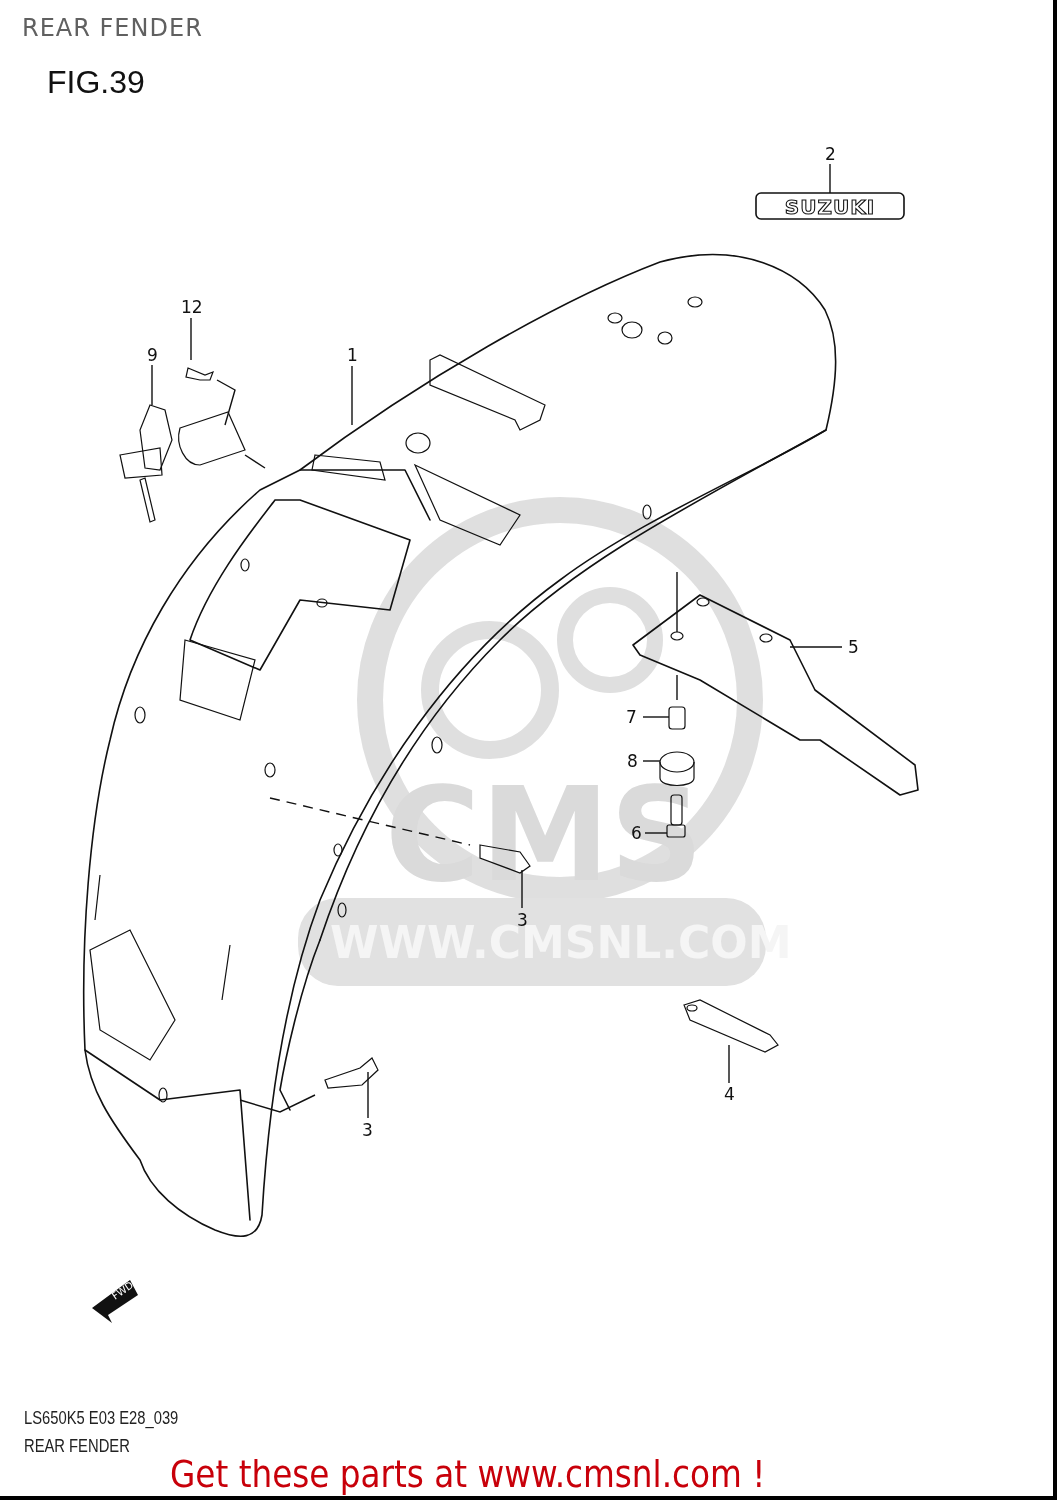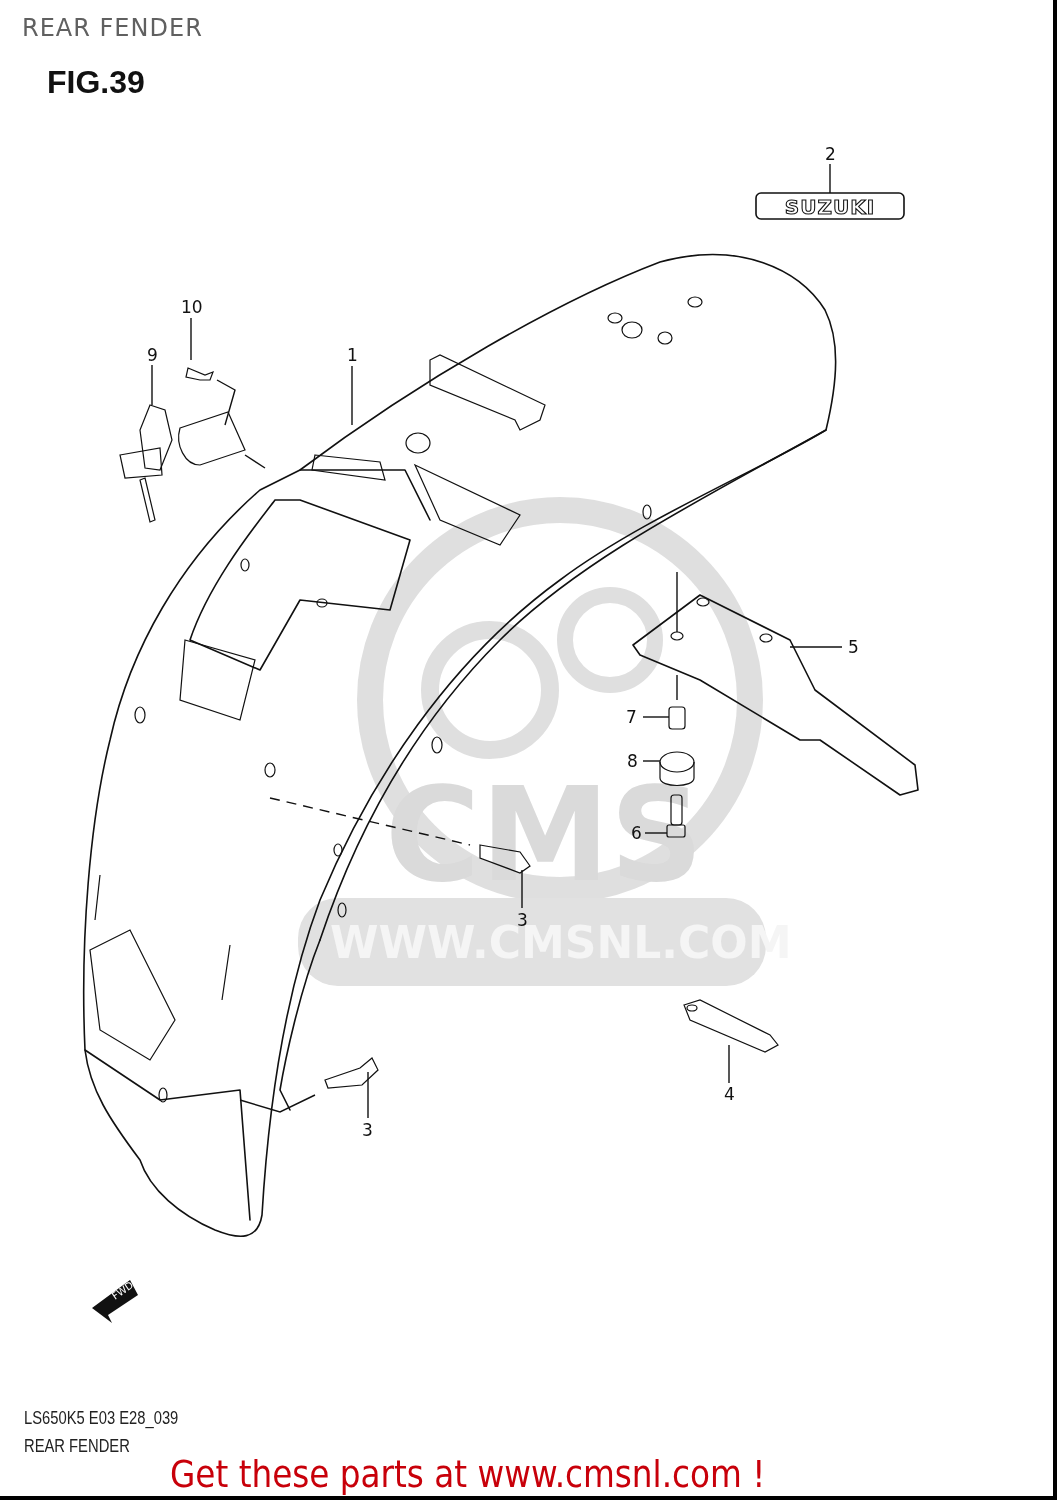--- a/index.html
+++ b/index.html
@@ -2,21 +2,21 @@
 <html><head>
 <meta charset="utf-8">
 <style>
   html, body { margin: 0; padding: 0; background: #ffffff; }
   body { width: 1057px; height: 1500px; position: relative; overflow: hidden;
          font-family: "DejaVu Sans", sans-serif; }
   .frame { position: absolute; left: 0; top: 0; width: 1053px; height: 1496px;
            border-right: 4px solid #000; border-bottom: 4px solid #000; }
   .page-title { position: absolute; left: 22px; top: 14px; font-size: 24px;
                 color: #606060; letter-spacing: 1px; font-family: "DejaVu Sans", sans-serif; }
-  .fig-title { position: absolute; left: 47px; top: 64px; font-size: 32px; font-weight: bold;
+  .fig-title { position: absolute; left: 47px; top: 64px; font-size: 32px; font-weight: normal;
                color: #111; font-family: "Liberation Sans", sans-serif; }
   .code-label { position: absolute; left: 24px; top: 1408px; font-size: 18px; color: #222;
                 font-family: "Liberation Sans", sans-serif; transform: scaleX(0.82); transform-origin: left; }
   .sub-label { position: absolute; left: 24px; top: 1436px; font-size: 18px; color: #222;
                font-family: "Liberation Sans", sans-serif; transform: scaleX(0.82); transform-origin: left; }
   .cta { position: absolute; left: 170px; top: 1452px; font-size: 38px; color: #c8000a;
          font-family: "DejaVu Sans", sans-serif; transform: scaleX(0.86); transform-origin: left;
          text-decoration: none; white-space: nowrap; }
   svg.diagram { position: absolute; left: 0; top: 0; }
   .ln { fill: none; stroke: #111; stroke-width: 1.6; stroke-linecap: round; stroke-linejoin: round; }
@@ -134,21 +134,21 @@
     <line class="leader" x1="643" y1="761" x2="660" y2="761"></line>
     <line class="leader" x1="645" y1="833" x2="667" y2="833"></line>
     <line class="leader" x1="522" y1="870" x2="522" y2="908"></line>
     <line class="leader" x1="368" y1="1072" x2="368" y2="1118"></line>
     <line class="leader" x1="729" y1="1045" x2="729" y2="1083"></line>
   </g>
 </svg>
 
 <div class="callout" style="left:825px;top:144px;">2</div>
 <div class="callout" style="left:347px;top:345px;">1</div>
-<div class="callout" style="left:181px;top:297px;">10</div>
+<div class="callout" style="left:181px;top:297px;">12</div>
 <div class="callout" style="left:147px;top:345px;">9</div>
 <div class="callout" style="left:848px;top:637px;">5</div>
 <div class="callout" style="left:626px;top:707px;">7</div>
 <div class="callout" style="left:627px;top:751px;">8</div>
 <div class="callout" style="left:631px;top:823px;">6</div>
 <div class="callout" style="left:517px;top:910px;">3</div>
 <div class="callout" style="left:362px;top:1120px;">3</div>
 <div class="callout" style="left:724px;top:1084px;">4</div>
 
 <div class="code-label">LS650K5 E03 E28_039</div>

